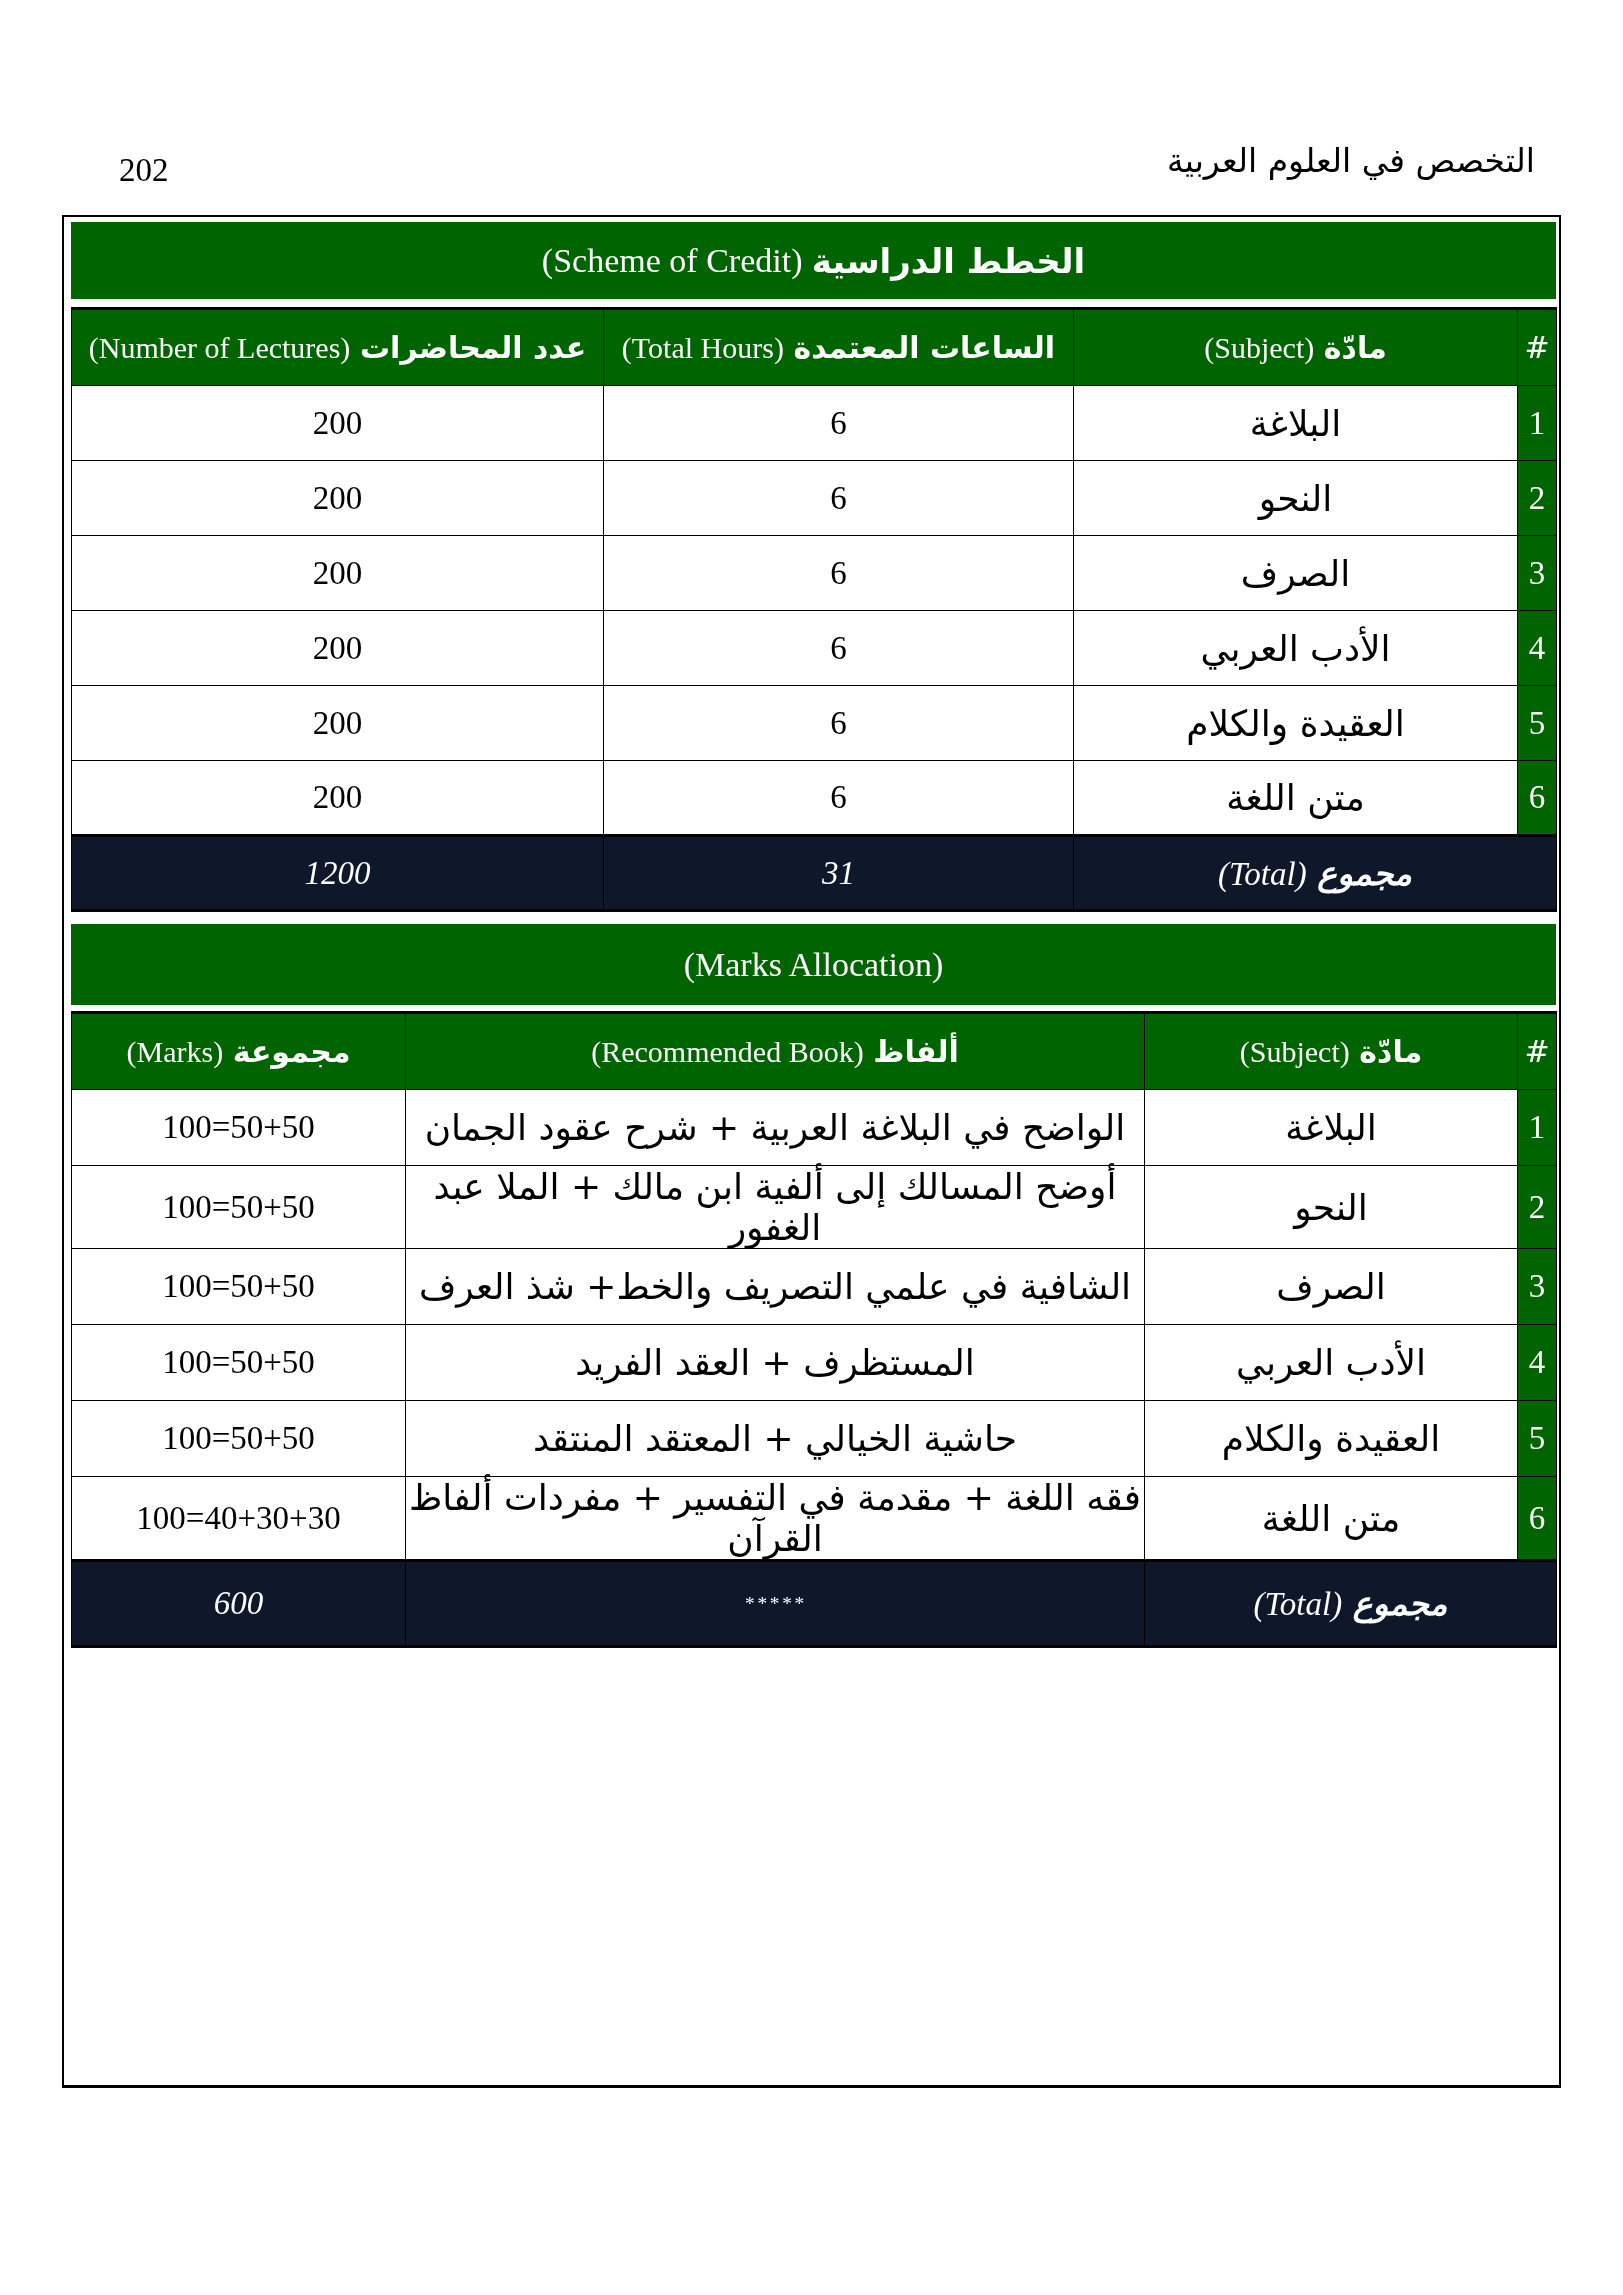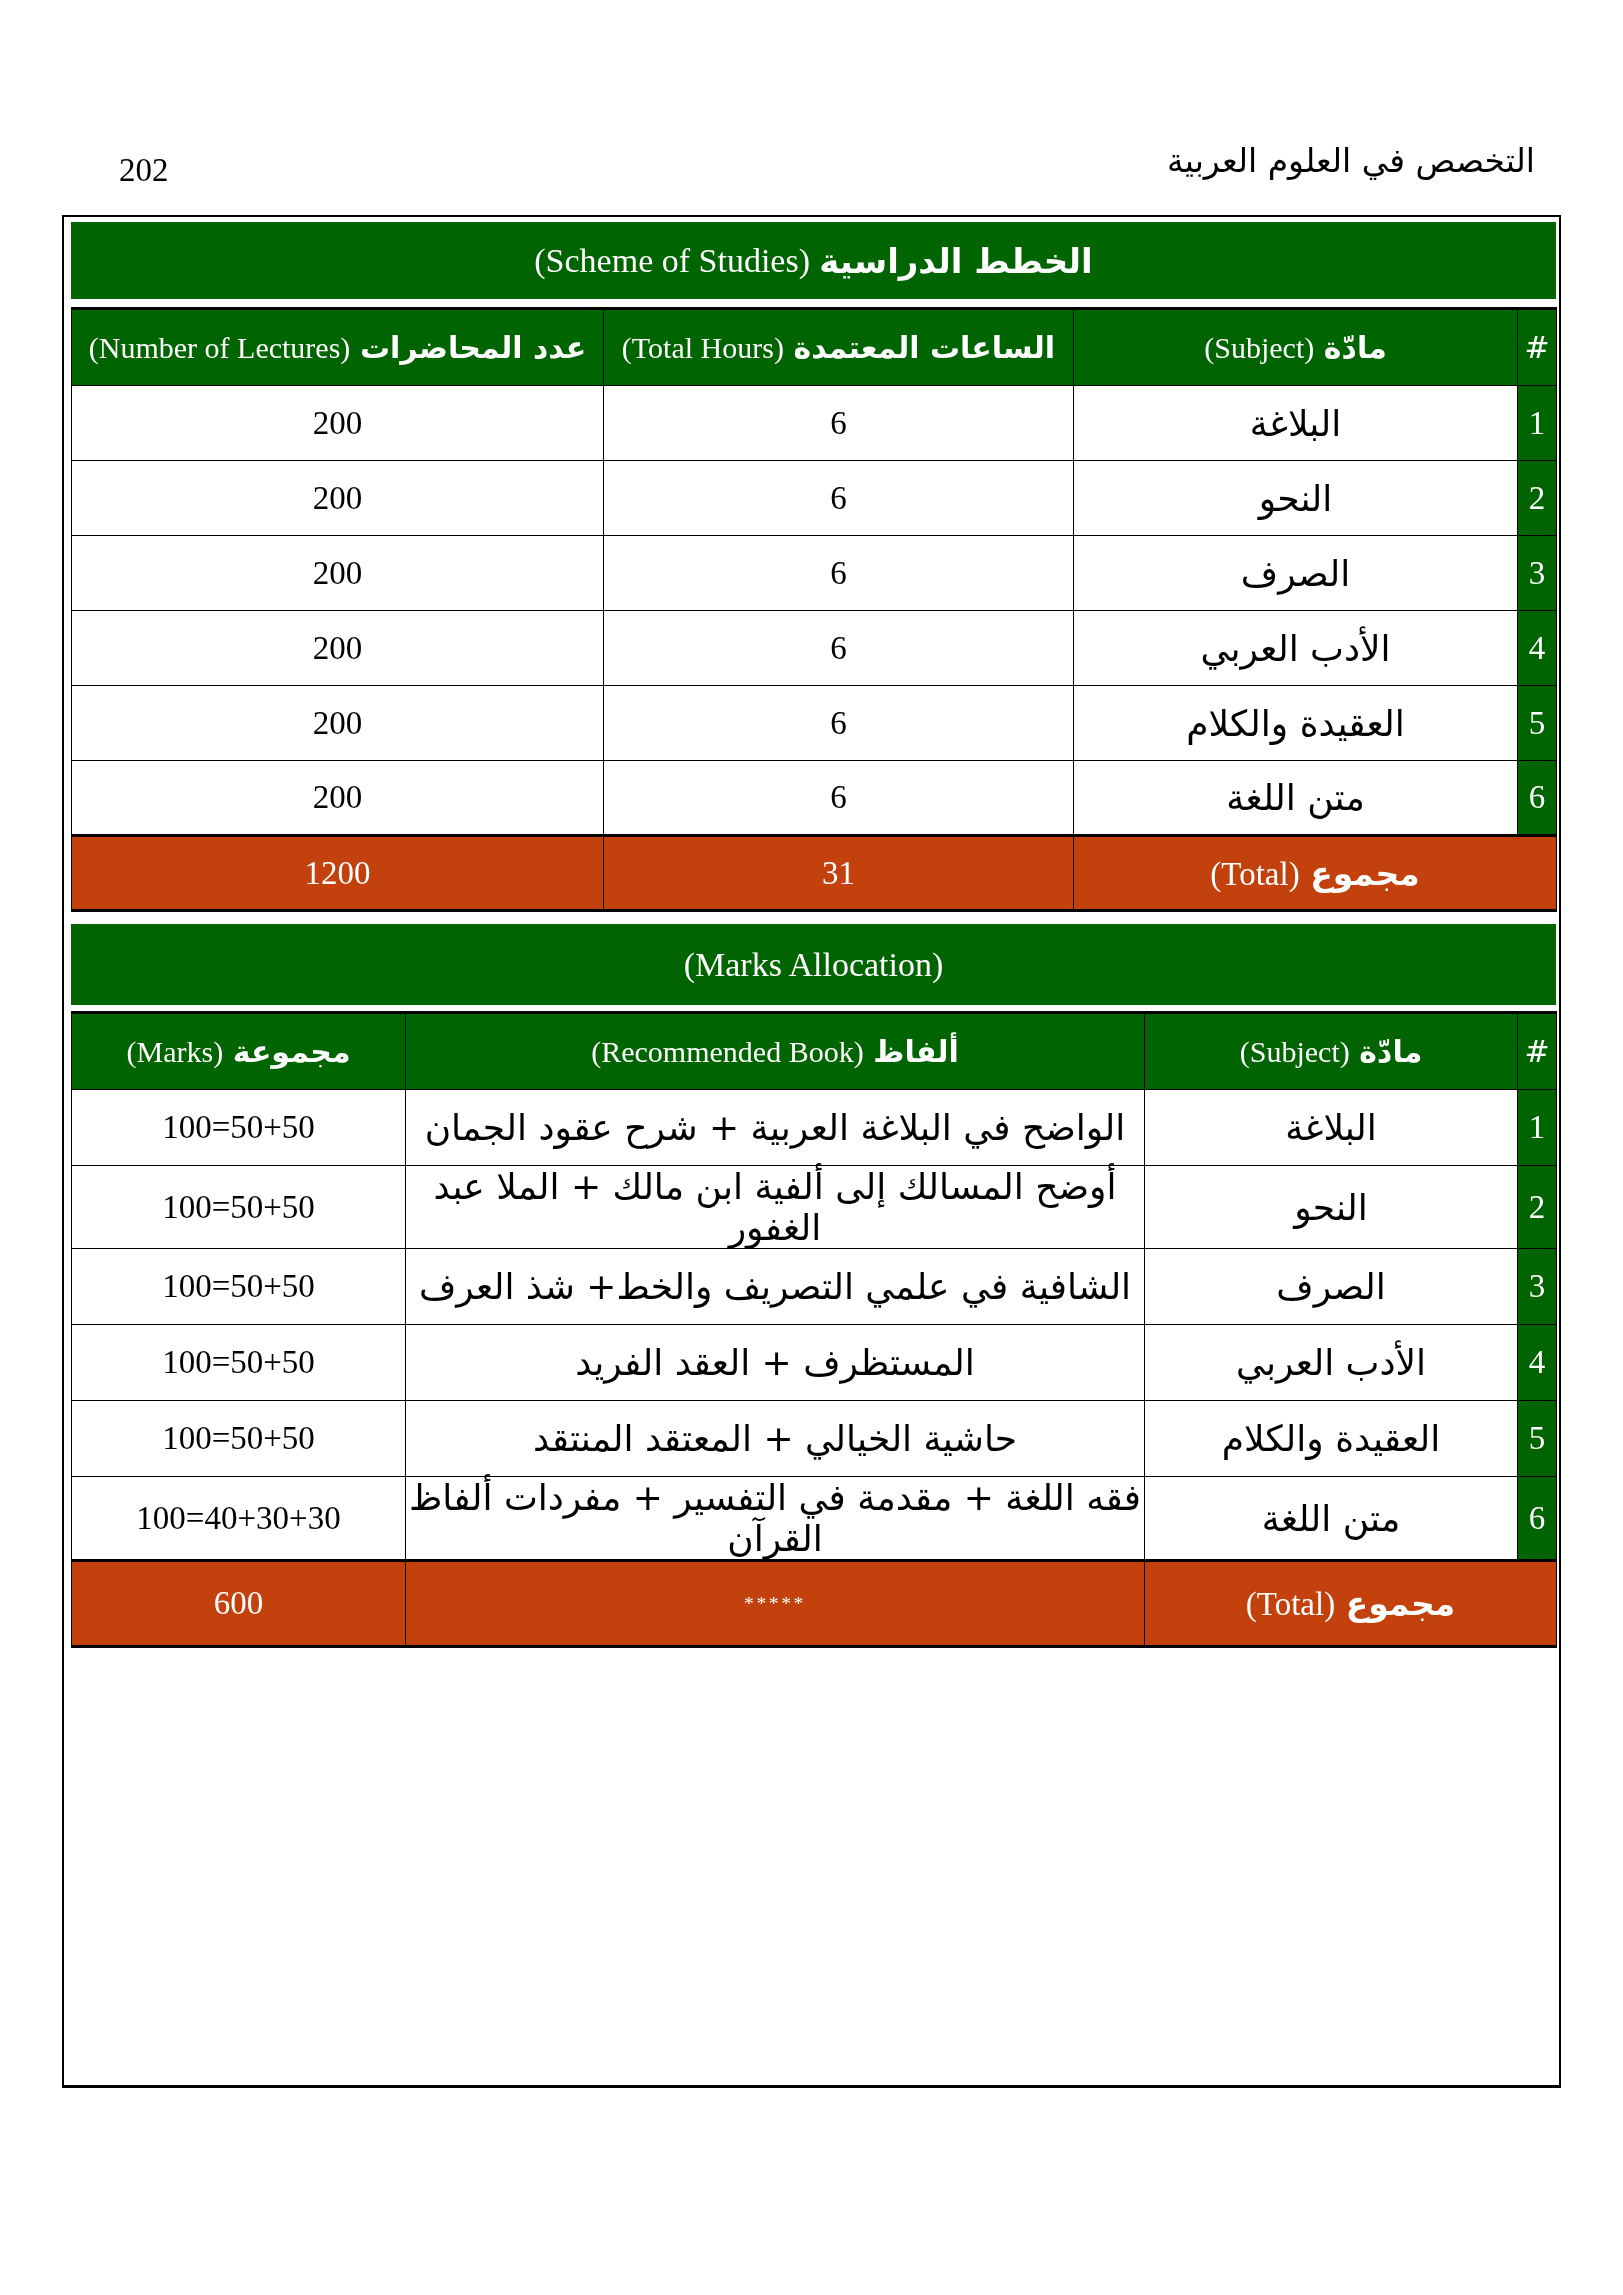--- a/index.html
+++ b/index.html
@@ -19,38 +19,38 @@
   table { position: absolute; left: 71px; width: 1485px; border-collapse: collapse;
           table-layout: fixed; direction: rtl; }
   td, th { text-align: center; vertical-align: middle; padding: 0; border: 1.3px solid #000; }
   th { background: #006400; color: #fff; font-weight: normal; font-size: 30px; }
   th .ar { font-weight: bold; font-family: "DejaVu Sans", sans-serif; }
   th .en { font-family: "Liberation Serif", serif; }
   td { font-size: 33px; background: #fff; }
   td.num { background: #006400; color: #fff; font-family: "Liberation Serif", serif; font-size: 33px; }
   td.ar-cell { font-family: "DejaVu Sans", sans-serif; font-size: 36px; }
   td.lat { font-family: "Liberation Serif", serif; }
-  tr.total td { background: #c2410c; color: #fff; }
+  tr.total td { background: #0f172a; color: #fff; font-style: italic; }
   tr.total td .ar { font-weight: bold; font-family: "DejaVu Sans", sans-serif; }
   tr.total td .en { font-family: "Liberation Serif", serif; }
   .stars { font-size: 19.6px; letter-spacing: 2.6px; }
   thead tr { border-top: 3.3px solid #000; }
   tr.total { border-top: 3.3px solid #000; border-bottom: 3.3px solid #000; }
 </style>
 </head>
 <body>
 
 <div class="page-number">202</div>
 <div class="running-title">التخصص في العلوم العربية</div>
 
 <div class="frame"></div>
 
 <div class="band" style="top:222px;height:77px;">
   <span class="ar">الخطط الدراسية</span>
-  <span class="en">(Scheme of Studies)</span>
+  <span class="en">(Scheme of Credit)</span>
 </div>
 
 <table style="top:307px;">
   <colgroup>
     <col style="width:39px">
       <col style="width:444px">
       <col style="width:470px">
       <col style="width:532px">
   </colgroup>
   <thead>

